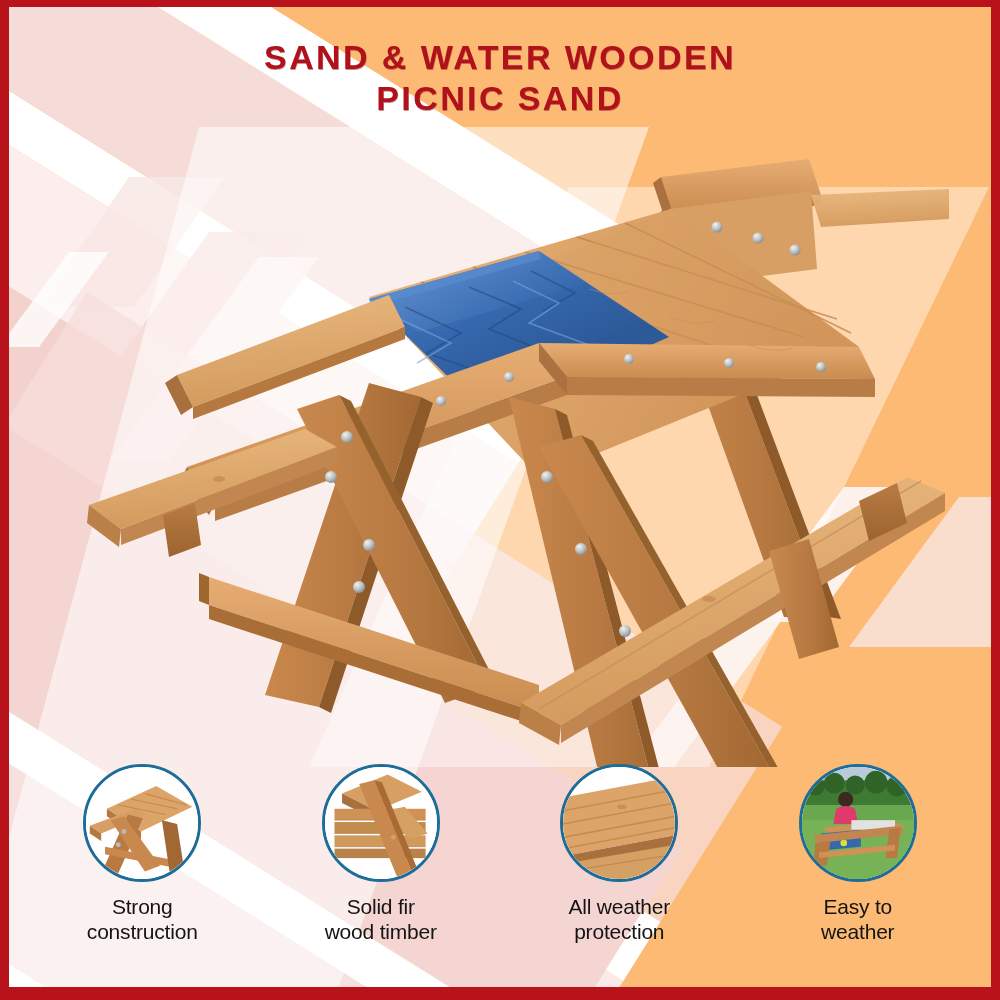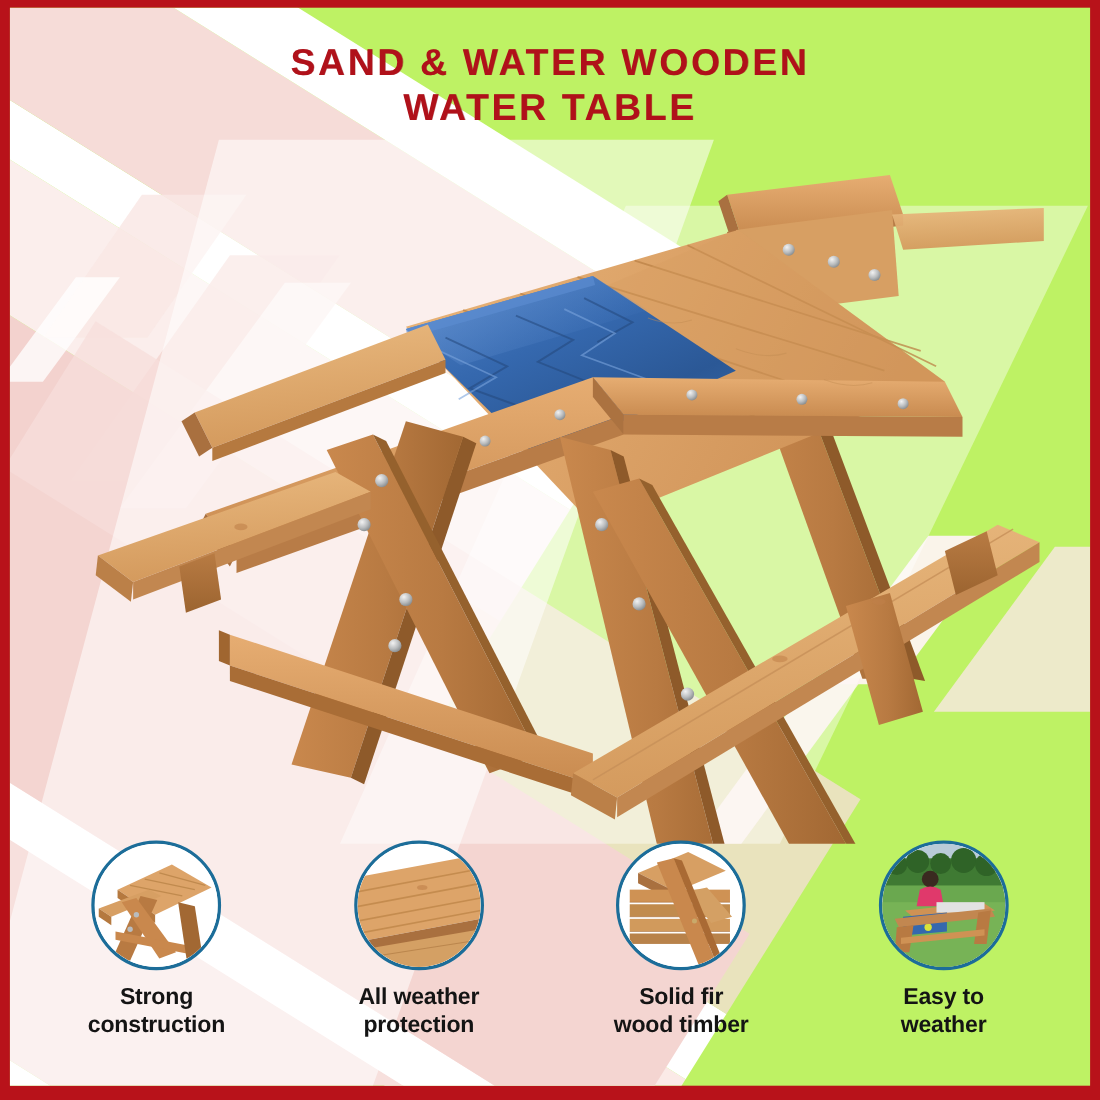--- a/index.html
+++ b/index.html
@@ -13,21 +13,21 @@
   
   #poster{
     position:relative;
     width:1000px; height:1000px;
     background:#b8121a;
     overflow:hidden;
   }
   #canvas{
     position:absolute;
     left:9px; top:7px; right:9px; bottom:13px;
-    background:#bef264;
+    background:#fdba74;
     overflow:hidden;
   }
 
   
   .bg-layer{ position:absolute; inset:0; overflow:hidden; }
 
   
   #title-block{
     position:absolute;
     left:0; right:0; top:30px;
@@ -72,21 +72,21 @@
     border:3px solid #1c6d99;
     overflow:hidden;
     position:relative;
     background:#ffffff;
   }
   .f-circle svg{ width:100%; height:100%; display:block; }
   .f-label{
     margin-top:12px;
     text-align:center;
     color:#141414;
-    font-weight:bold;
+    font-weight:normal;
     font-size:21px;
     line-height:25px;
     letter-spacing:-0.2px;
   }
 </style>
 </head>
 <body>
 
 <div id="poster">
   <div id="canvas">
@@ -149,21 +149,21 @@
           <rect x="100" y="-120" width="120" height="600" fill="#f5d9d5" opacity=".8"></rect>
         </g>
 
         <polygon points="190,120 640,120 330,980 -40,980" fill="#ffffff" opacity=".55"></polygon>
         <polygon points="560,180 980,180 700,760 300,760" fill="#ffffff" opacity=".42"></polygon>
       </svg>
     </div>
 
     <div id="title-block">
       <div class="title-line">SAND &amp; WATER WOODEN</div>
-      <div class="title-line">WATER TABLE</div>
+      <div class="title-line">PICNIC SAND</div>
     </div>
 
     <div id="hero">
       <svg viewBox="0 0 880 620" xmlns="http://www.w3.org/2000/svg">
         <defs>
           <linearGradient id="wTop" x1="0" y1="0" x2="1" y2="0.3">
             <stop offset="0%" stop-color="#e9b57a"></stop>
             <stop offset="45%" stop-color="#dda469"></stop>
             <stop offset="100%" stop-color="#cf9257"></stop>
           </linearGradient>
@@ -342,46 +342,20 @@
         <div class="f-label">
           <span>Strong</span><br>
           <span>construction</span>
         </div>
       </div>
 
       <div class="feature">
         <div class="f-circle">
           <svg viewBox="0 0 118 118">
             <rect width="118" height="118" fill="#ffffff"></rect>
-            <polygon points="-10,34 118,10 118,72 -10,96" fill="#dda469"></polygon>
-            <g stroke="#bf8649" stroke-width="1.6" opacity=".8">
-              <line x1="-10" y1="48" x2="118" y2="24"></line>
-              <line x1="-10" y1="62" x2="118" y2="38"></line>
-              <line x1="-10" y1="76" x2="118" y2="52"></line>
-              <line x1="-10" y1="88" x2="118" y2="64"></line>
-            </g>
-            <polygon points="-10,96 118,72 118,84 -10,108" fill="#a9703f"></polygon>
-            <polygon points="-10,104 118,82 118,118 -10,118" fill="#d4a064"></polygon>
-            <g stroke="#b07b44" stroke-width="1" opacity=".7">
-              <line x1="-10" y1="112" x2="118" y2="92"></line>
-            </g>
-            <rect x="8" y="96" width="6" height="6" fill="#7d8285" opacity=".7"></rect>
-            <ellipse cx="62" cy="42" rx="5" ry="2.4" fill="#c08049" opacity=".6"></ellipse>
-          </svg>
-        </div>
-        <div class="f-label">
-          <span>All weather</span><br>
-          <span>protection</span>
-        </div>
-      </div>
-
-      <div class="feature">
-        <div class="f-circle">
-          <svg viewBox="0 0 118 118">
-            <rect width="118" height="118" fill="#ffffff"></rect>
             <polygon points="18,28 66,8 102,26 54,46" fill="#d79f63"></polygon>
             <polygon points="18,28 54,46 54,56 18,38" fill="#a9703f"></polygon>
             <rect x="10" y="44" width="96" height="12" fill="#cf9254"></rect>
             <rect x="10" y="58" width="96" height="12" fill="#c18b4d"></rect>
             <rect x="10" y="72" width="96" height="12" fill="#d19a5c"></rect>
             <rect x="10" y="86" width="96" height="10" fill="#b8824a"></rect>
             <g stroke="#a9703f" stroke-width="1" opacity=".6">
               <line x1="10" y1="56" x2="106" y2="56"></line>
               <line x1="10" y1="70" x2="106" y2="70"></line>
               <line x1="10" y1="84" x2="106" y2="84"></line>
@@ -394,20 +368,46 @@
         </div>
         <div class="f-label">
           <span>Solid fir</span><br>
           <span>wood timber</span>
         </div>
       </div>
 
       <div class="feature">
         <div class="f-circle">
           <svg viewBox="0 0 118 118">
+            <rect width="118" height="118" fill="#ffffff"></rect>
+            <polygon points="-10,34 118,10 118,72 -10,96" fill="#dda469"></polygon>
+            <g stroke="#bf8649" stroke-width="1.6" opacity=".8">
+              <line x1="-10" y1="48" x2="118" y2="24"></line>
+              <line x1="-10" y1="62" x2="118" y2="38"></line>
+              <line x1="-10" y1="76" x2="118" y2="52"></line>
+              <line x1="-10" y1="88" x2="118" y2="64"></line>
+            </g>
+            <polygon points="-10,96 118,72 118,84 -10,108" fill="#a9703f"></polygon>
+            <polygon points="-10,104 118,82 118,118 -10,118" fill="#d4a064"></polygon>
+            <g stroke="#b07b44" stroke-width="1" opacity=".7">
+              <line x1="-10" y1="112" x2="118" y2="92"></line>
+            </g>
+            <rect x="8" y="96" width="6" height="6" fill="#7d8285" opacity=".7"></rect>
+            <ellipse cx="62" cy="42" rx="5" ry="2.4" fill="#c08049" opacity=".6"></ellipse>
+          </svg>
+        </div>
+        <div class="f-label">
+          <span>All weather</span><br>
+          <span>protection</span>
+        </div>
+      </div>
+
+      <div class="feature">
+        <div class="f-circle">
+          <svg viewBox="0 0 118 118">
             <rect width="118" height="118" fill="#c9d6e0"></rect>
             <rect y="0" width="118" height="22" fill="#b9cbd8"></rect>
             <rect y="14" width="118" height="30" fill="#3f7a33"></rect>
             <g fill="#2f6327">
               <circle cx="14" cy="20" r="10"></circle>
                 <circle cx="34" cy="17" r="11"></circle>
               <circle cx="56" cy="19" r="10"></circle>
                 <circle cx="78" cy="16" r="12"></circle>
               <circle cx="100" cy="20" r="11"></circle>
             </g>

